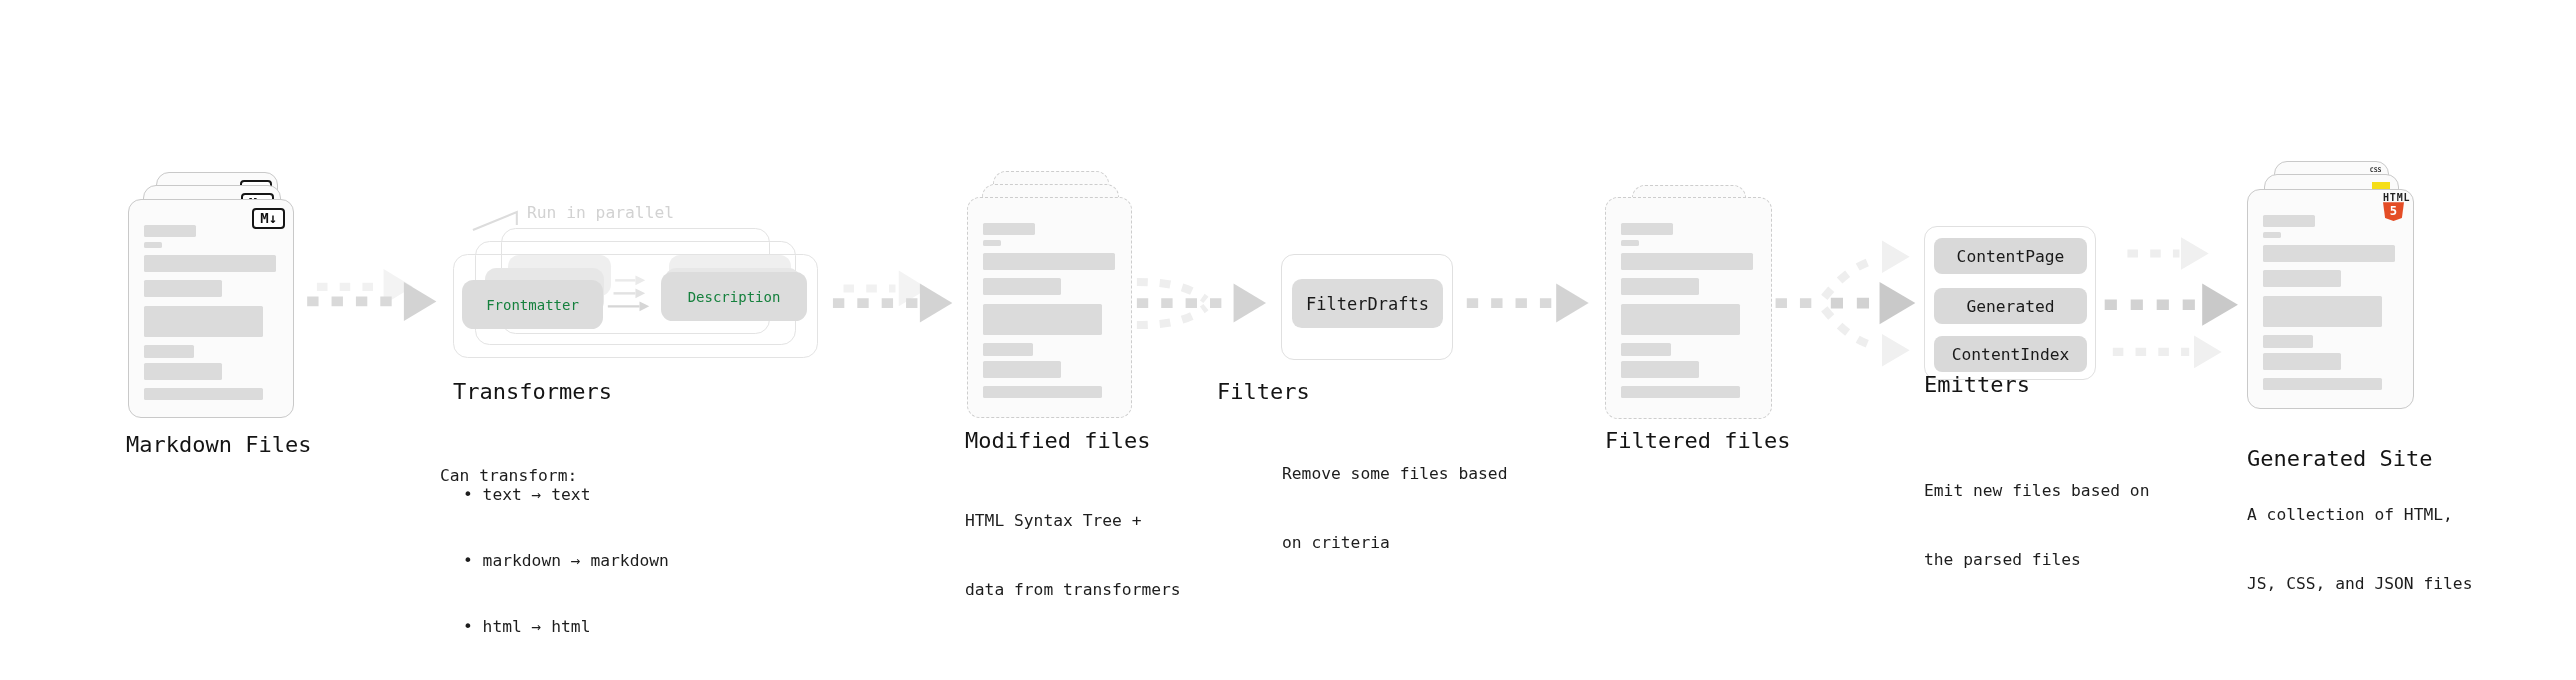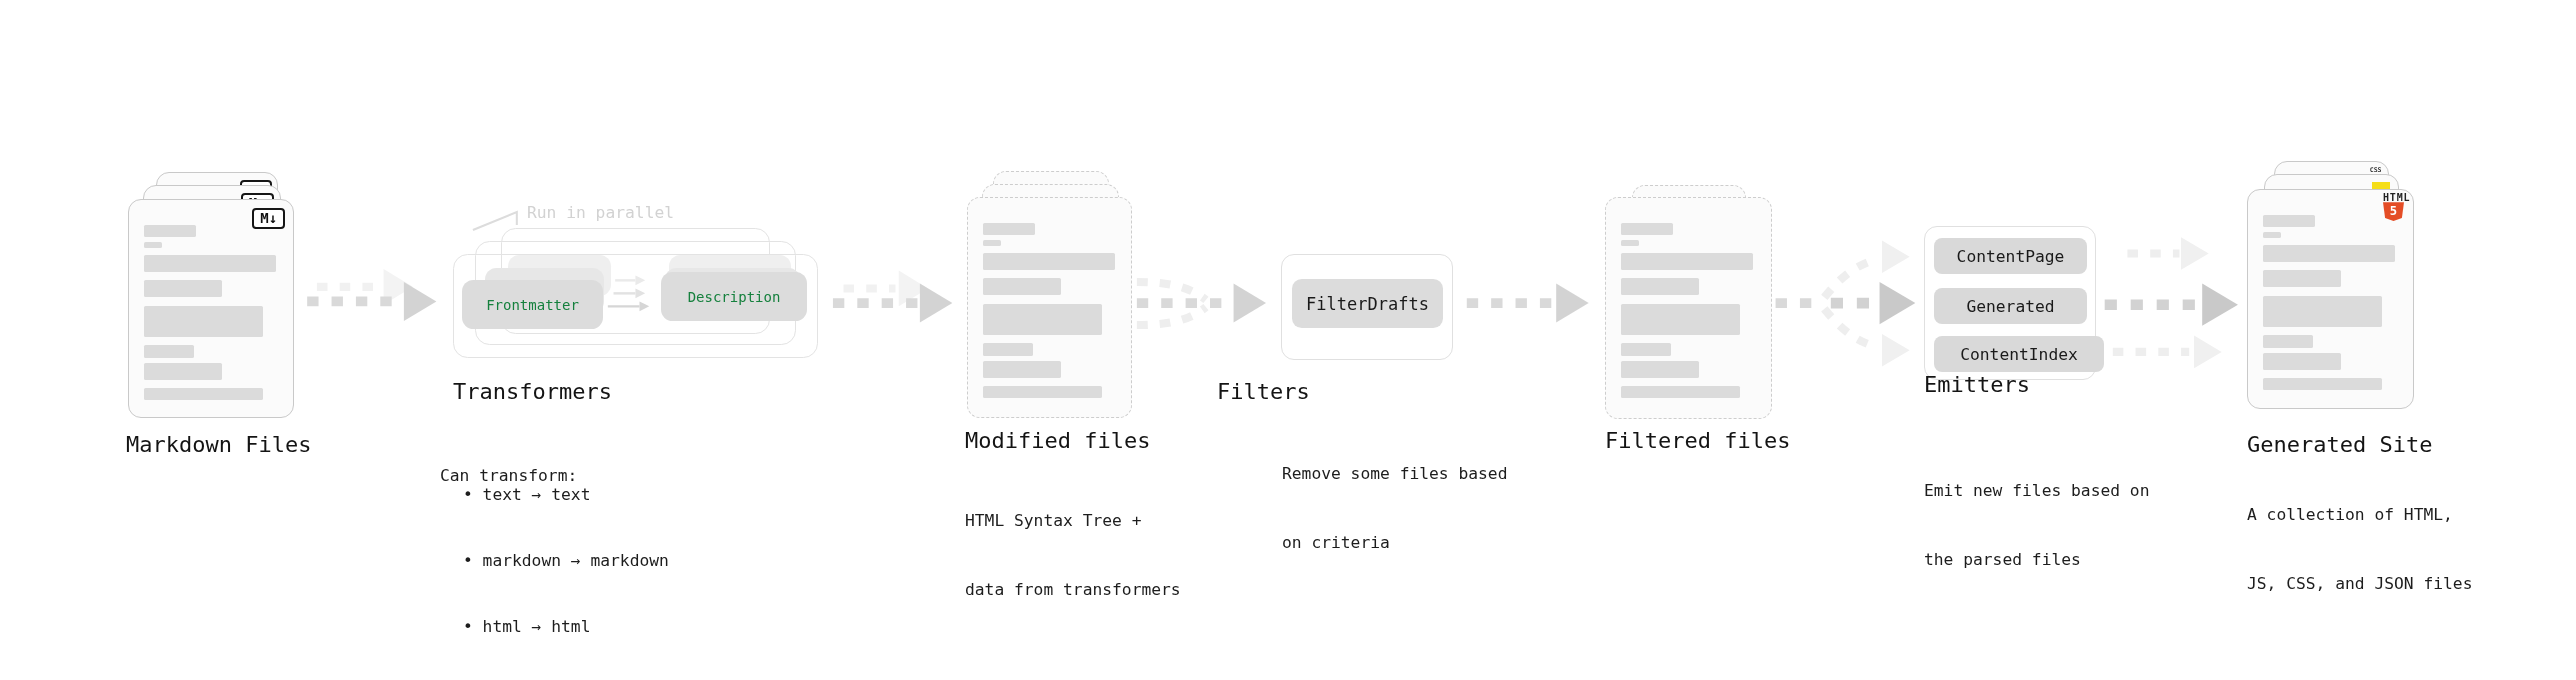--- a/index.html
+++ b/index.html
@@ -135,21 +135,21 @@
     <div class="bar b7"></div>
     <div class="bar b8"></div>
   </div>
   <div class="label" style="left:1605px;top:428px">Filtered files</div>
 </div>
 
 <div>
   <div class="obox" style="left:1924px;top:226px;width:172px;height:154px"></div>
   <div class="epill" style="left:1934px;top:238px;width:153px;height:36px">ContentPage</div>
   <div class="epill" style="left:1934px;top:288px;width:153px;height:36px">Generated</div>
-  <div class="epill" style="left:1934px;top:336px;width:170px;height:36px">ContentIndex</div>
+  <div class="epill" style="left:1934px;top:336px;width:153px;height:36px">ContentIndex</div>
   <div class="label" style="left:1924px;top:372px">Emitters</div>
   <div class="sub" style="left:1924px;top:433px">
     <span>Emit new files based on</span>
     <span>the parsed files</span>
   </div>
 </div>
 
 <div>
   <div class="page" style="left:2274px;top:161px;width:115px;height:81px">
     <div class="cssbadge">CSS</div>
@@ -164,21 +164,21 @@
     </div>
     <div class="bar b1"></div>
     <div class="bar b2"></div>
     <div class="bar b3"></div>
     <div class="bar b4"></div>
     <div class="bar b5"></div>
     <div class="bar b6"></div>
     <div class="bar b7"></div>
     <div class="bar b8"></div>
   </div>
-  <div class="label" style="left:2247px;top:432px">Generated Site</div>
+  <div class="label" style="left:2247px;top:446px">Generated Site</div>
   <div class="sub" style="left:2247px;top:457px">
     <span>A collection of HTML,</span>
     <span>JS, CSS, and JSON files</span>
   </div>
 </div>
 
 <svg class="arrows" width="2576" height="681" viewBox="0 0 3170 838">
 
   <polyline points="582,283 636,261 636,277" fill="none" stroke="#dcdcdc" stroke-width="2.5"></polyline>
 

